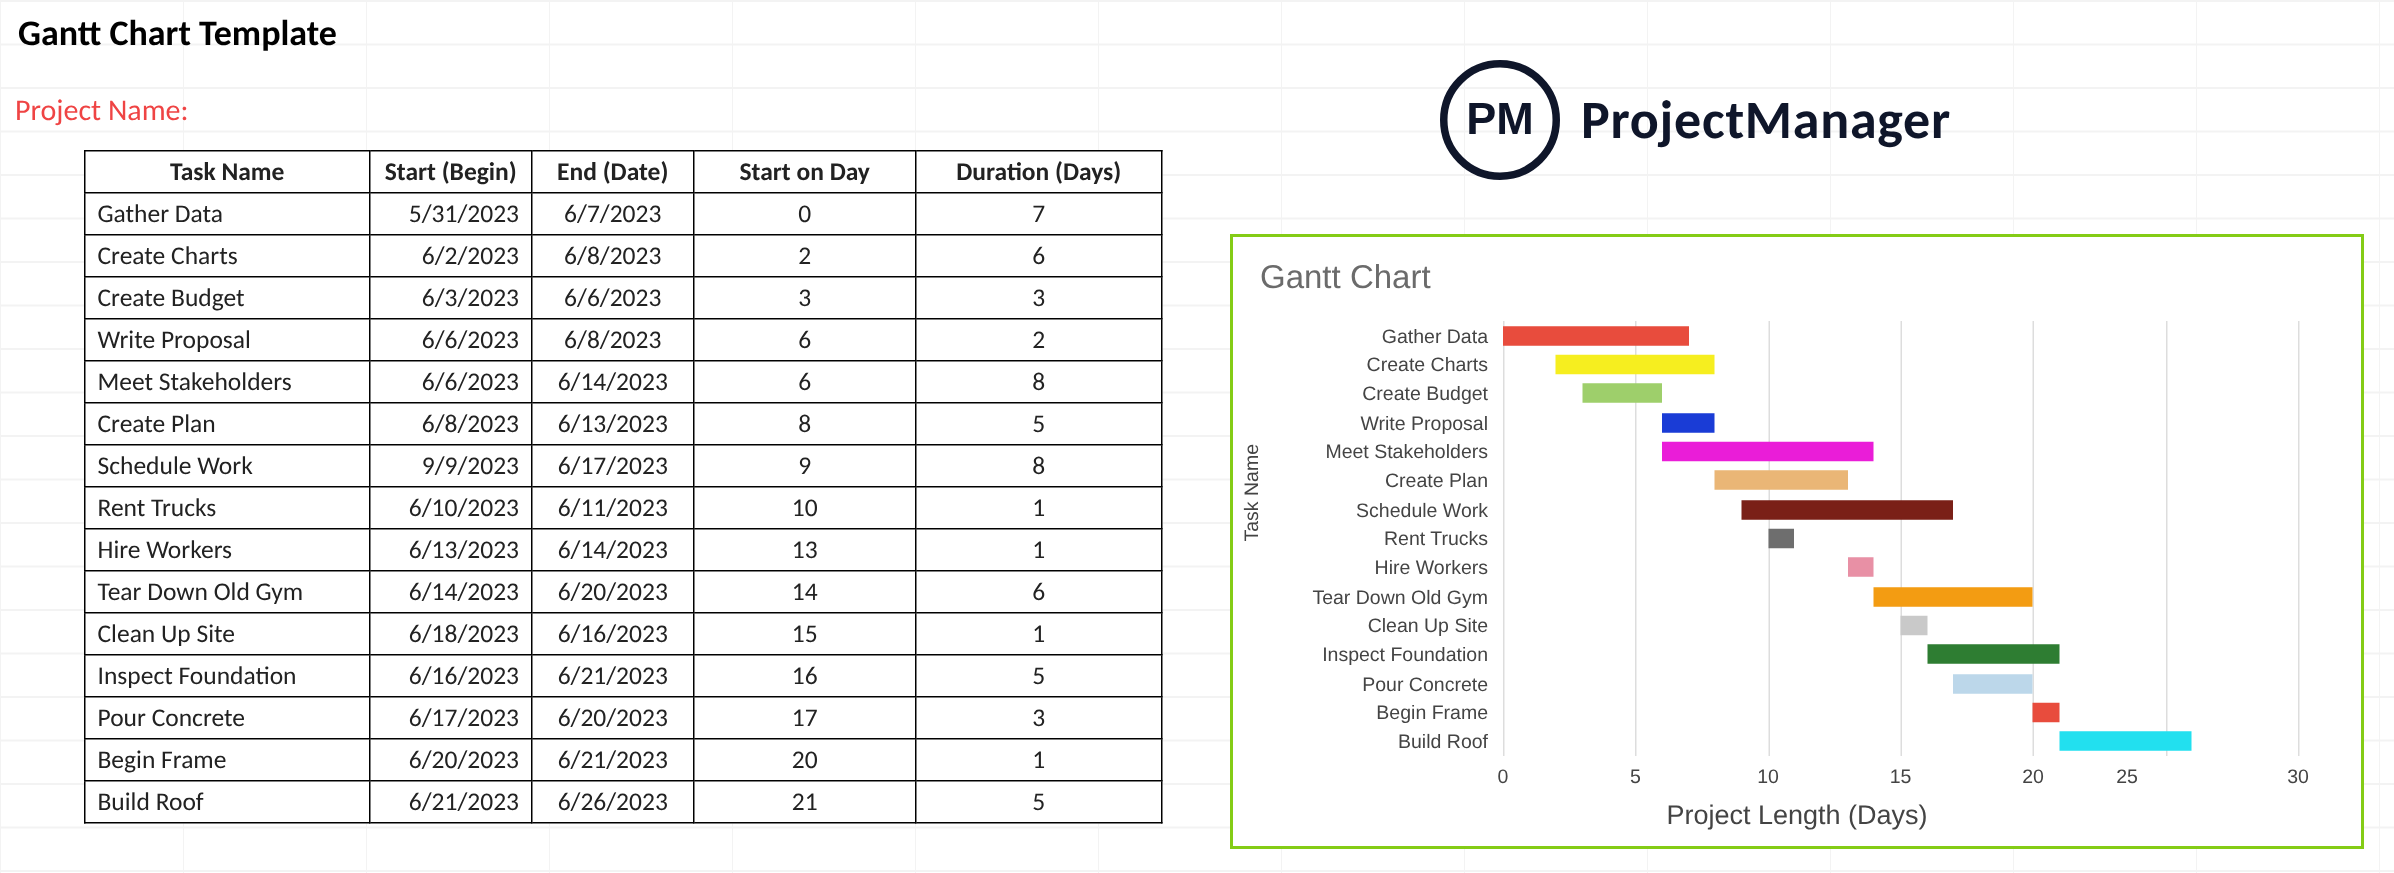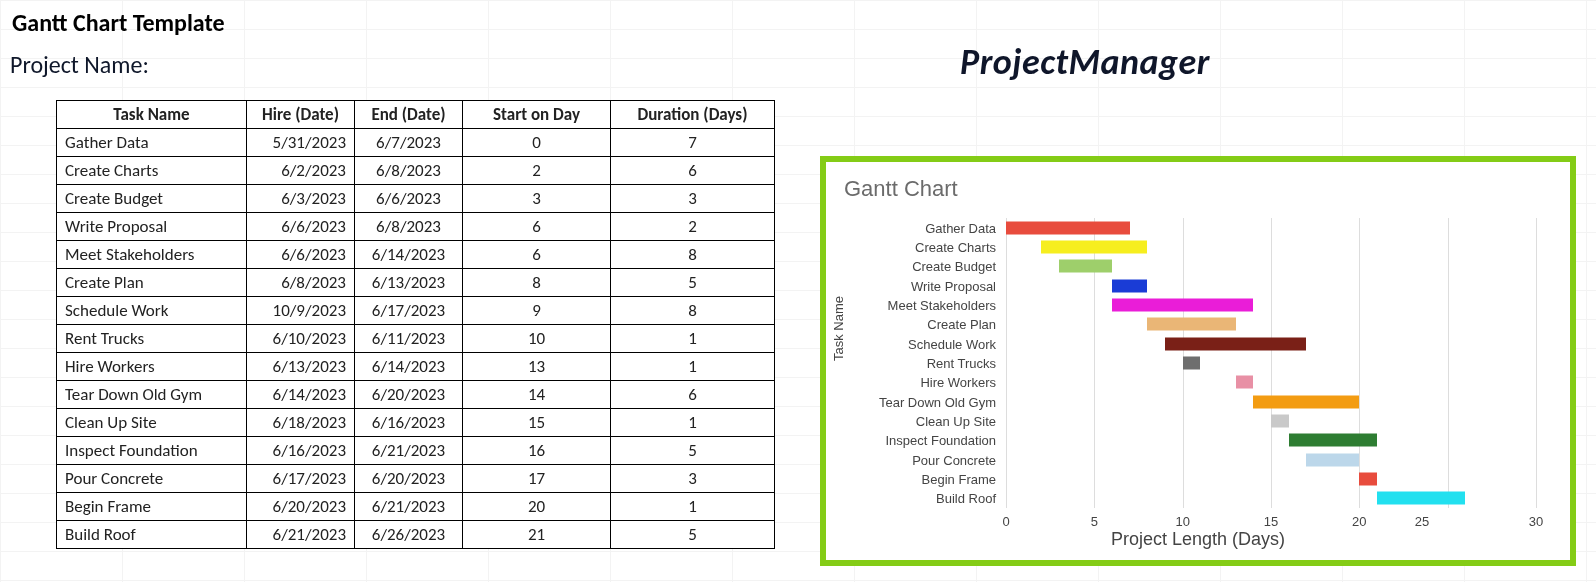--- a/index.html
+++ b/index.html
@@ -27,22 +27,22 @@
     background-size: 122px 29px;
     background-position: 0 0;
     z-index:0;
   }
   .title {
     position:absolute; left:12px; top:8px;
     font-size:24px; font-weight:700; color:#000;
     z-index:2;
   }
   .project-label {
-    position:absolute; left:10px; top:50px;
-    font-size:24px; color:#0f172a;
+    position:absolute; left:10px; top:62px;
+    font-size:20px; color:#ef4444;
     z-index:2;
   }
 
   
   .task-table {
     position:absolute;
     left:56px; top:100px;
     border-collapse:collapse;
     background:#fff;
     z-index:2;
@@ -67,28 +67,28 @@
     left:960px; top:40px;
     display:flex; align-items:center; gap:14px;
     z-index:2;
   }
   .logo-circle {
     width:80px; height:80px; border:5px solid #0f162a; border-radius:50%;
     display:flex; align-items:center; justify-content:center;
     font-weight:800; font-size:30px; color:#0f162a;
     font-family: Arial, sans-serif;
   }
-  .logo-text { font-size:36px; font-weight:700; color:#0f162a; letter-spacing:0.5px;font-style:italic;}
+  .logo-text { font-size:36px; font-weight:700; color:#0f162a; letter-spacing:0.5px;}
 
   
   .chart {
     position:absolute;
     left:820px; top:156px;
     width:756px; height:410px;
-    border:6px solid #84cc16;
+    border:2px solid #84cc16;
     background:#fff;
     z-index:2;
     font-family: Arial, sans-serif;
   }
   .chart-title {
     position:absolute; left:18px; top:14px;
     font-size:22px; color:#6b6b6b;
   }
   .plot {
     position:absolute;
@@ -123,21 +123,21 @@
 <div class="sheet">
 <div class="grid-bg"></div>
 
 <div class="title">Gantt Chart Template</div>
 <div class="project-label">Project Name:</div>
 
 <table class="task-table">
   <thead>
         <tr id="thead-row">
           <th>Task Name</th>
-          <th>Hire (Date)</th>
+          <th>Start (Begin)</th>
           <th>End (Date)</th>
           <th>Start on Day</th>
           <th>Duration (Days)</th>
         </tr>
       </thead>
   <tbody id="tbody">
         <tr>
           <td class="name">Gather Data</td>
           <td class="start">5/31/2023</td>
           <td class="end">6/7/2023</td>
@@ -174,21 +174,21 @@
         </tr>
         <tr>
           <td class="name">Create Plan</td>
           <td class="start">6/8/2023</td>
           <td class="end">6/13/2023</td>
           <td class="startday">8</td>
           <td class="dur">5</td>
         </tr>
         <tr>
           <td class="name">Schedule Work</td>
-          <td class="start">10/9/2023</td>
+          <td class="start">9/9/2023</td>
           <td class="end">6/17/2023</td>
           <td class="startday">9</td>
           <td class="dur">8</td>
         </tr>
         <tr>
           <td class="name">Rent Trucks</td>
           <td class="start">6/10/2023</td>
           <td class="end">6/11/2023</td>
           <td class="startday">10</td>
           <td class="dur">1</td>
@@ -239,20 +239,21 @@
           <td class="name">Build Roof</td>
           <td class="start">6/21/2023</td>
           <td class="end">6/26/2023</td>
           <td class="startday">21</td>
           <td class="dur">5</td>
         </tr>
       </tbody>
 </table>
 
 <div class="logo">
+  <div class="logo-circle">PM</div>
   <div class="logo-text">ProjectManager</div>
 </div>
 
 <div class="chart">
   <div class="chart-title">Gantt Chart</div>
   <div class="y-axis-label">Task Name</div>
   <div class="plot" id="plot">
         <div class="v-grid" style="left: 0px;"></div>
         <div class="x-tick" style="left: 0px;">0</div>
         <div class="v-grid" style="left: 88.3333px;"></div>

